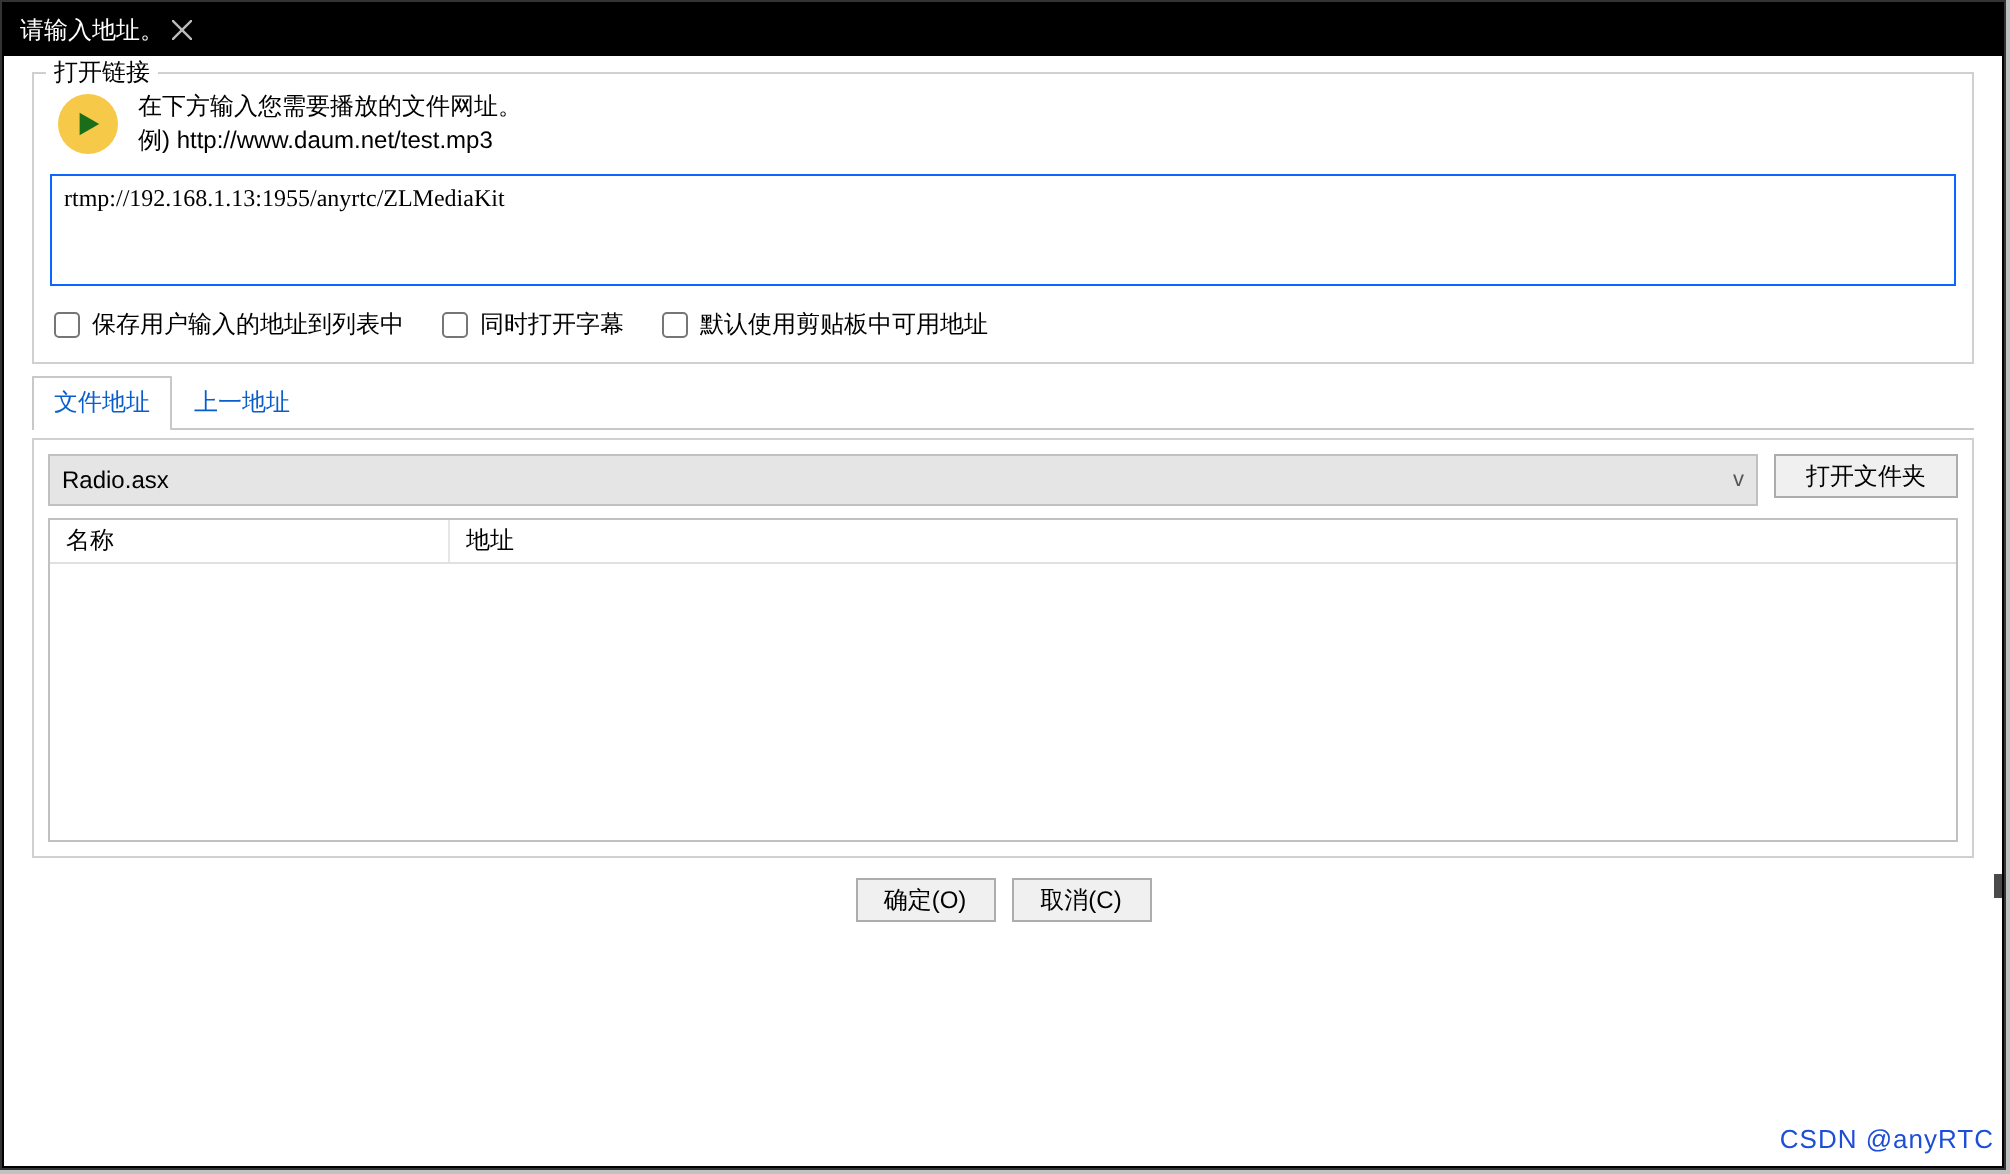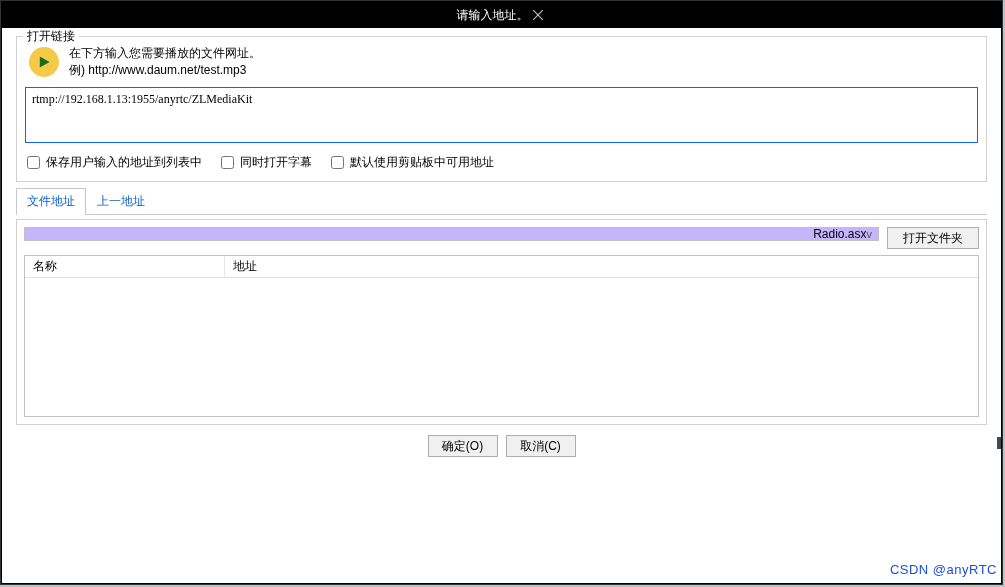--- a/index.html
+++ b/index.html
@@ -1,39 +1,39 @@
 <!DOCTYPE html>
 <html><head>
 <meta charset="utf-8">
 <style>
   * { box-sizing: border-box; margin: 0; padding: 0; font-family: "Microsoft YaHei", "Segoe UI", Tahoma, sans-serif; font-size: 12px; }
   html, body { width: 1005px; height: 587px; background: #bfc2c5; overflow: hidden; }
   .window { position: relative; width: 1001px; height: 583px; margin: 1px; background: #fff; border: 1px solid #000; box-shadow: 0 0 0 1px #333; }
-  .titlebar { height: 26px; background: #000; color: #fff; display: flex; align-items: center; padding: 0 8px; justify-content: center; }
+  .titlebar { height: 26px; background: #000; color: #fff; display: flex; align-items: center; padding: 0 8px; justify-content: flex-start; }
   .titlebar .title { font-size: 12px; }
   .titlebar .close { width: 18px; height: 18px; display: flex; align-items: center; justify-content: center; cursor: pointer; color: #bbb; }
   .titlebar .close svg { width: 10px; height: 10px; }
   .body { padding: 8px 14px 4px 14px; }
   .group { border: 1px solid #d0d0d0; padding: 8px 8px 10px 8px; position: relative; margin-bottom: 6px; }
   .group-title { position: absolute; top: -9px; left: 6px; background: #fff; padding: 0 4px; }
   .intro { display: flex; align-items: flex-start; gap: 10px; padding-left: 4px; }
   .play-icon { width: 30px; height: 30px; border-radius: 50%; background: #f7c948; display: flex; align-items: center; justify-content: center; margin-top: 2px; }
   .play-icon svg { width: 14px; height: 14px; fill: #1a6e1a; }
   .intro-text div { line-height: 17px; }
   .url-input { width: 100%; height: 56px; margin-top: 8px; border: 1px solid #0a66ff; padding: 4px 6px; resize: none; outline: none; overflow: hidden; font-size: 12px; font-family: Liberation Serif, serif; }
   .options { margin-top: 8px; display: flex; gap: 19px; padding-left: 2px; }
   .opt { display: flex; align-items: center; gap: 6px; }
   .opt input { width: 13px; height: 13px; }
   .tabs { display: flex; border-bottom: 1px solid #c8c8c8; margin: 2px 0 4px 0; }
   .tab { padding: 4px 10px 5px 10px; border: 1px solid transparent; border-bottom: none; margin-bottom: -1px; cursor: pointer; color: #333; }
   .tab.active { border-color: #c8c8c8; background: #fff; color: #0a5ecc; }
   .tab:not(.active) { color: #0a5ecc; }
   .group2 { border: 1px solid #d0d0d0; padding: 7px; }
   .file-row { display: flex; gap: 8px; margin-bottom: 6px; }
-  .combo { flex: 1; height: 14px; border: 1px solid #c0c0c0; display: flex; align-items: center; padding: 0 6px; justify-content: flex-end; background: #c4b5fd; cursor: pointer; }
+  .combo { flex: 1; height: 26px; border: 1px solid #c0c0c0; display: flex; align-items: center; padding: 0 6px; justify-content: space-between; background: #e5e5e5; cursor: pointer; }
   .combo .chev { color: #555; font-size: 11px; }
   .folder-btn { width: 92px; height: 22px; border: 1px solid #adadad; background: #f0f0f0; display: flex; align-items: center; justify-content: center; cursor: pointer; }
   .list { height: 162px; border: 1px solid #c0c0c0; background: #fff; }
   .list-header { display: flex; border-bottom: 1px solid #e0e0e0; height: 22px; align-items: center; }
   .hcell { padding: 0 8px; border-right: 1px solid #e6e6e6; height: 100%; display: flex; align-items: center; }
   .hcell.name { width: 200px; }
   .hcell.addr { flex: 1; border-right: none; }
   .footer { height: 34px; display: flex; align-items: center; justify-content: center; gap: 8px; margin-top: 4px; }
   .btn { min-width: 70px; height: 22px; padding: 0 10px; border: 1px solid #adadad; background: #f0f0f0; display: flex; align-items: center; justify-content: center; cursor: pointer; }
   .watermark { position: absolute; right: 8px; bottom: 10px; color: #1d4ed8; font-size: 13px; letter-spacing: 0.5px; pointer-events: none; }

